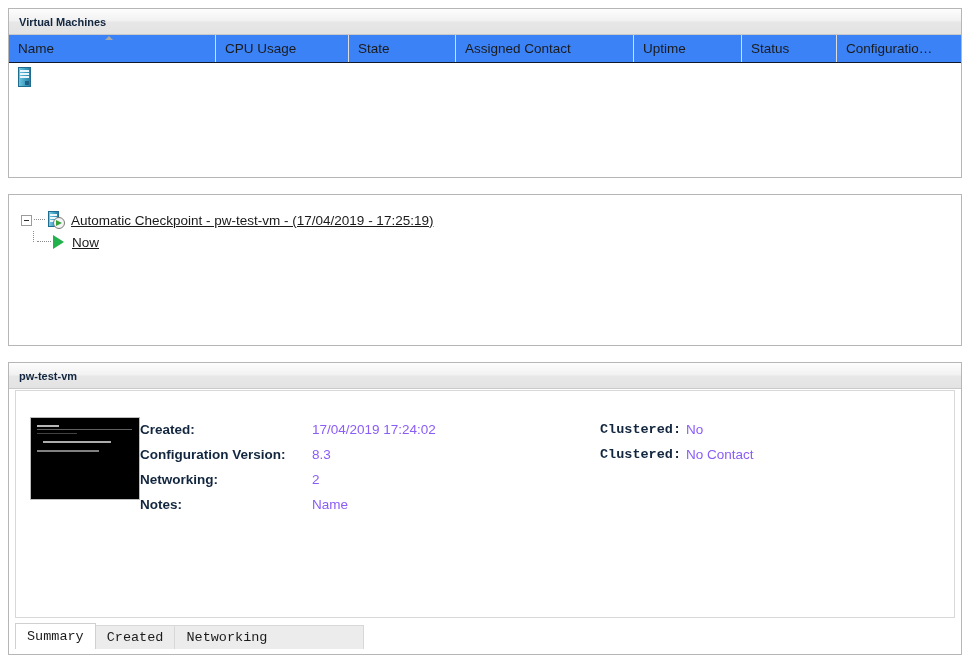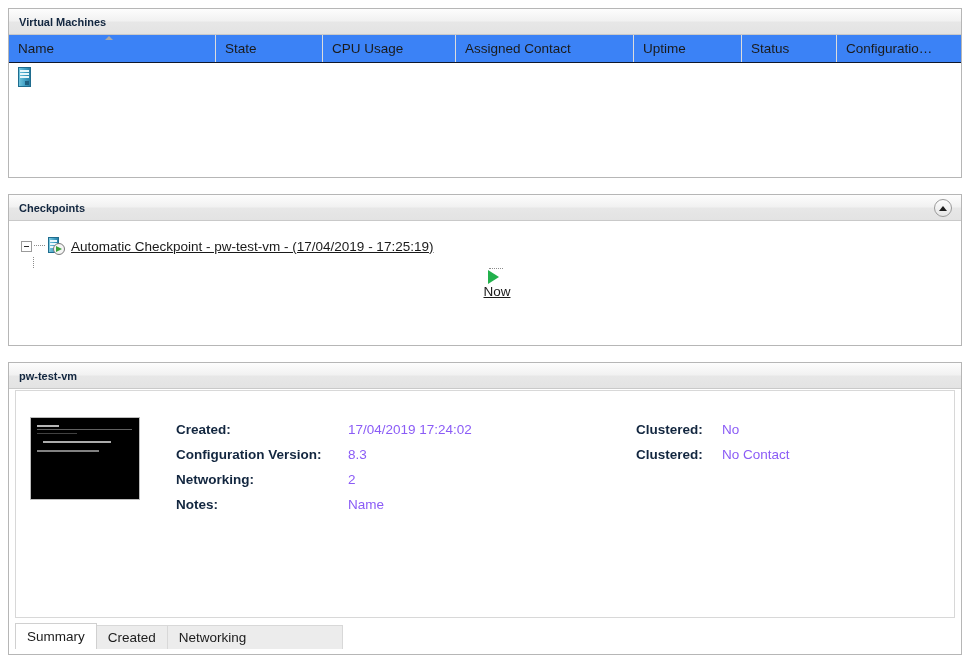--- a/index.html
+++ b/index.html
@@ -213,21 +213,21 @@
     box-sizing: border-box;
   }
   .cp-icon .clock:after {
     content: "";
     position: absolute; left: 2px; top: 2px;
     width: 0; height: 0;
     border-top: 3.5px solid transparent;
     border-bottom: 3.5px solid transparent;
     border-left: 6px solid #3aa03a;
   }
-  .cp-child { padding-left: 12px; flex-direction: column; }
+  .cp-child { padding-left: 12px; }
   .play-icon {
     width: 0; height: 0;
     border-top: 7px solid transparent;
     border-bottom: 7px solid transparent;
     border-left: 11px solid #22b14c;
     margin-right: 8px;
     flex: none;
   }
   .vline {
     width: 1px;
@@ -238,20 +238,21 @@
     align-self: flex-start;
   }
 
   
   #det-panel { top: 362px; height: 293px; }
   .det-tabs-area {
     position: absolute;
     left: 0; right: 0; bottom: 0;
     height: 36px;
     background: #ffffff;
+    font-family: Liberation Mono, monospace;
   }
   .det-content {
     position: absolute;
     top: 27px;
     left: 6px;
     right: 6px;
     bottom: 36px;
     border: 1px solid #d8d8d8;
     background: #ffffff;
     box-sizing: border-box;
@@ -274,36 +275,36 @@
     background: #d7d7d7;
     opacity: .55;
     height: 2px;
   }
   .thumb .l1 { left: 6px; top: 7px;  width: 22px; opacity: .85; }
   .thumb .l1b{ left: 6px; top: 11px; width: 95px; height: 1px; opacity: .45; }
   .thumb .l2 { left: 6px; top: 15px; width: 40px; height: 1px; opacity: .3; }
   .thumb .l3 { left: 12px; top: 23px; width: 68px; opacity: .8; }
   .thumb .l4 { left: 6px; top: 32px; width: 62px; opacity: .6; }
 
-  .det-cols { display: flex; flex: 1; padding-left: 36px; }
+  .det-cols { display: flex; flex: 1; }
   .det-col { }
   .det-col.left { width: 460px; }
   .det-row {
     display: flex;
     height: 25px;
     align-items: center;
     font-size: 13.5px;
   }
   .det-label {
     font-weight: bold;
     color: #12263f;
     white-space: nowrap;
   }
   .det-col.left .det-label { width: 172px; }
-  .det-col.right .det-label { width: 86px; }
+  .det-col.right .det-label { width: 86px; font-family: Liberation Mono, monospace; }
   .det-value { color: #8b5cf6; white-space: nowrap; }
 
   
   .tabs {
     position: absolute;
     left: 6px;
     bottom: 5px;
     display: flex;
     align-items: flex-end;
     height: 26px;
@@ -345,22 +346,22 @@
 <div class="panel" id="vm-panel">
   <div class="panel-header">
     <span>Virtual Machines</span>
   </div>
   <div class="vm-table-wrap">
     <div class="empty-area"></div>
     <div class="vm-grid">
 
       <div class="vm-head">
         <div class="cell" style="width:207px">Name</div>
+        <div class="cell" style="width:133px">CPU Usage</div>
         <div class="cell" style="width:107px">State</div>
-        <div class="cell" style="width:133px">CPU Usage</div>
         <div class="cell" style="width:178px">Assigned Contact</div>
         <div class="cell" style="width:108px">Uptime</div>
         <div class="cell" style="width:95px">Status</div>
         <div class="cell" style="width:127px;border-right:none">Configuratio…</div>
         <div class="sort-mark"></div>
       </div>
 
       <div class="vm-body">
         <div class="vm-rowpos">
           <div class="sel-bg"></div>
@@ -383,26 +384,20 @@
             <div class="cell" style="width:127px">8.3</div>
           </div>
         </div>
       </div>
 
     </div>
   </div>
 </div>
 
 <div class="panel" id="cp-panel">
-  <div class="panel-header">
-    <span>Checkpoints</span>
-    <div class="collapse-btn">
-      <div class="tri"></div>
-    </div>
-  </div>
   <div class="cp-body">
 
     <div class="cp-node">
       <div class="expander"></div>
       <div class="dots"></div>
       <div class="cp-icon">
         <div class="srvb">
             <i style="top:2px"></i>
             <i style="top:5px"></i>
             <i style="top:8px"></i>

